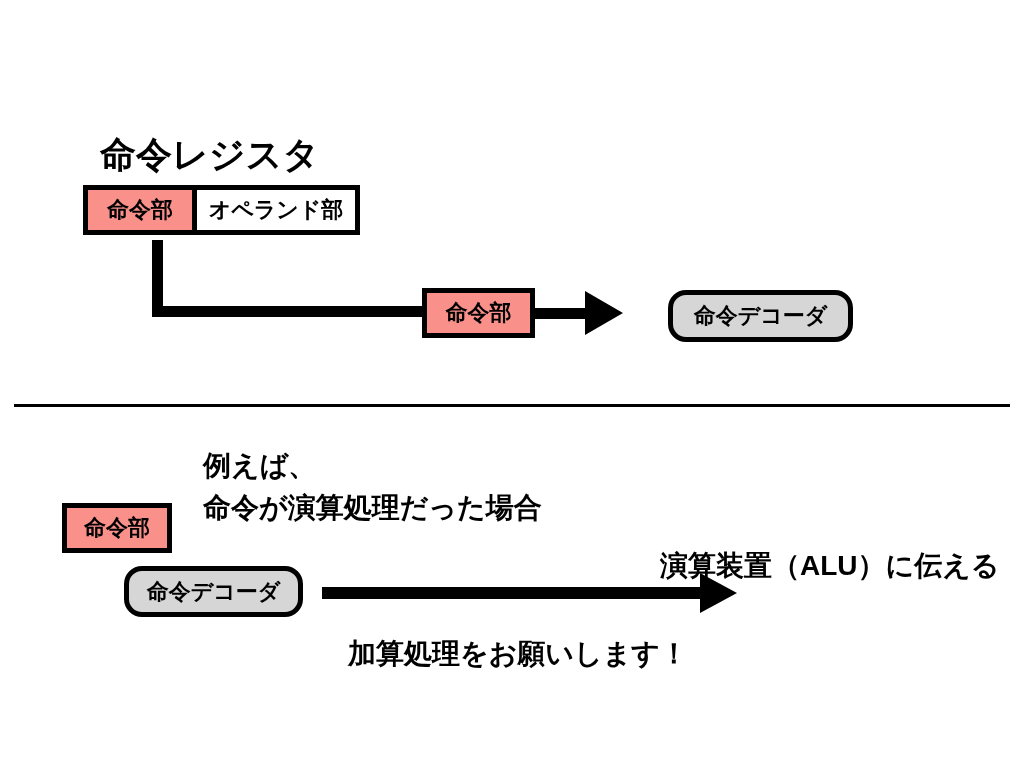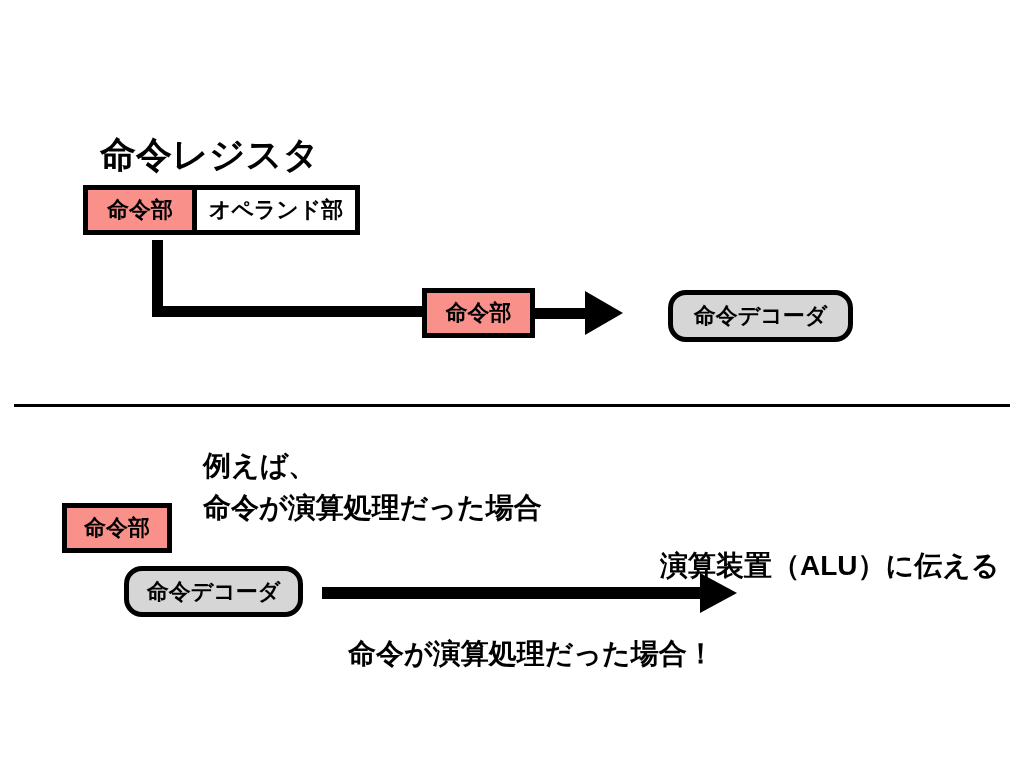--- a/index.html
+++ b/index.html
@@ -180,15 +180,15 @@
   <div class="box box-pink bottom-instruction">命令部</div>
 
   <div class="box box-gray bottom-decoder">命令デコーダ</div>
 
   <div class="bottom-arrow-shaft"></div>
   <div class="bottom-arrow-head"></div>
 
   <div class="alu-note">演算装置（ALU）に伝える</div>
 
 
-  <div class="request-text">命令が演算処理だった場合！</div>
+  <div class="request-text">加算処理をお願いします！</div>
 
 </div>
 
 </body></html>

